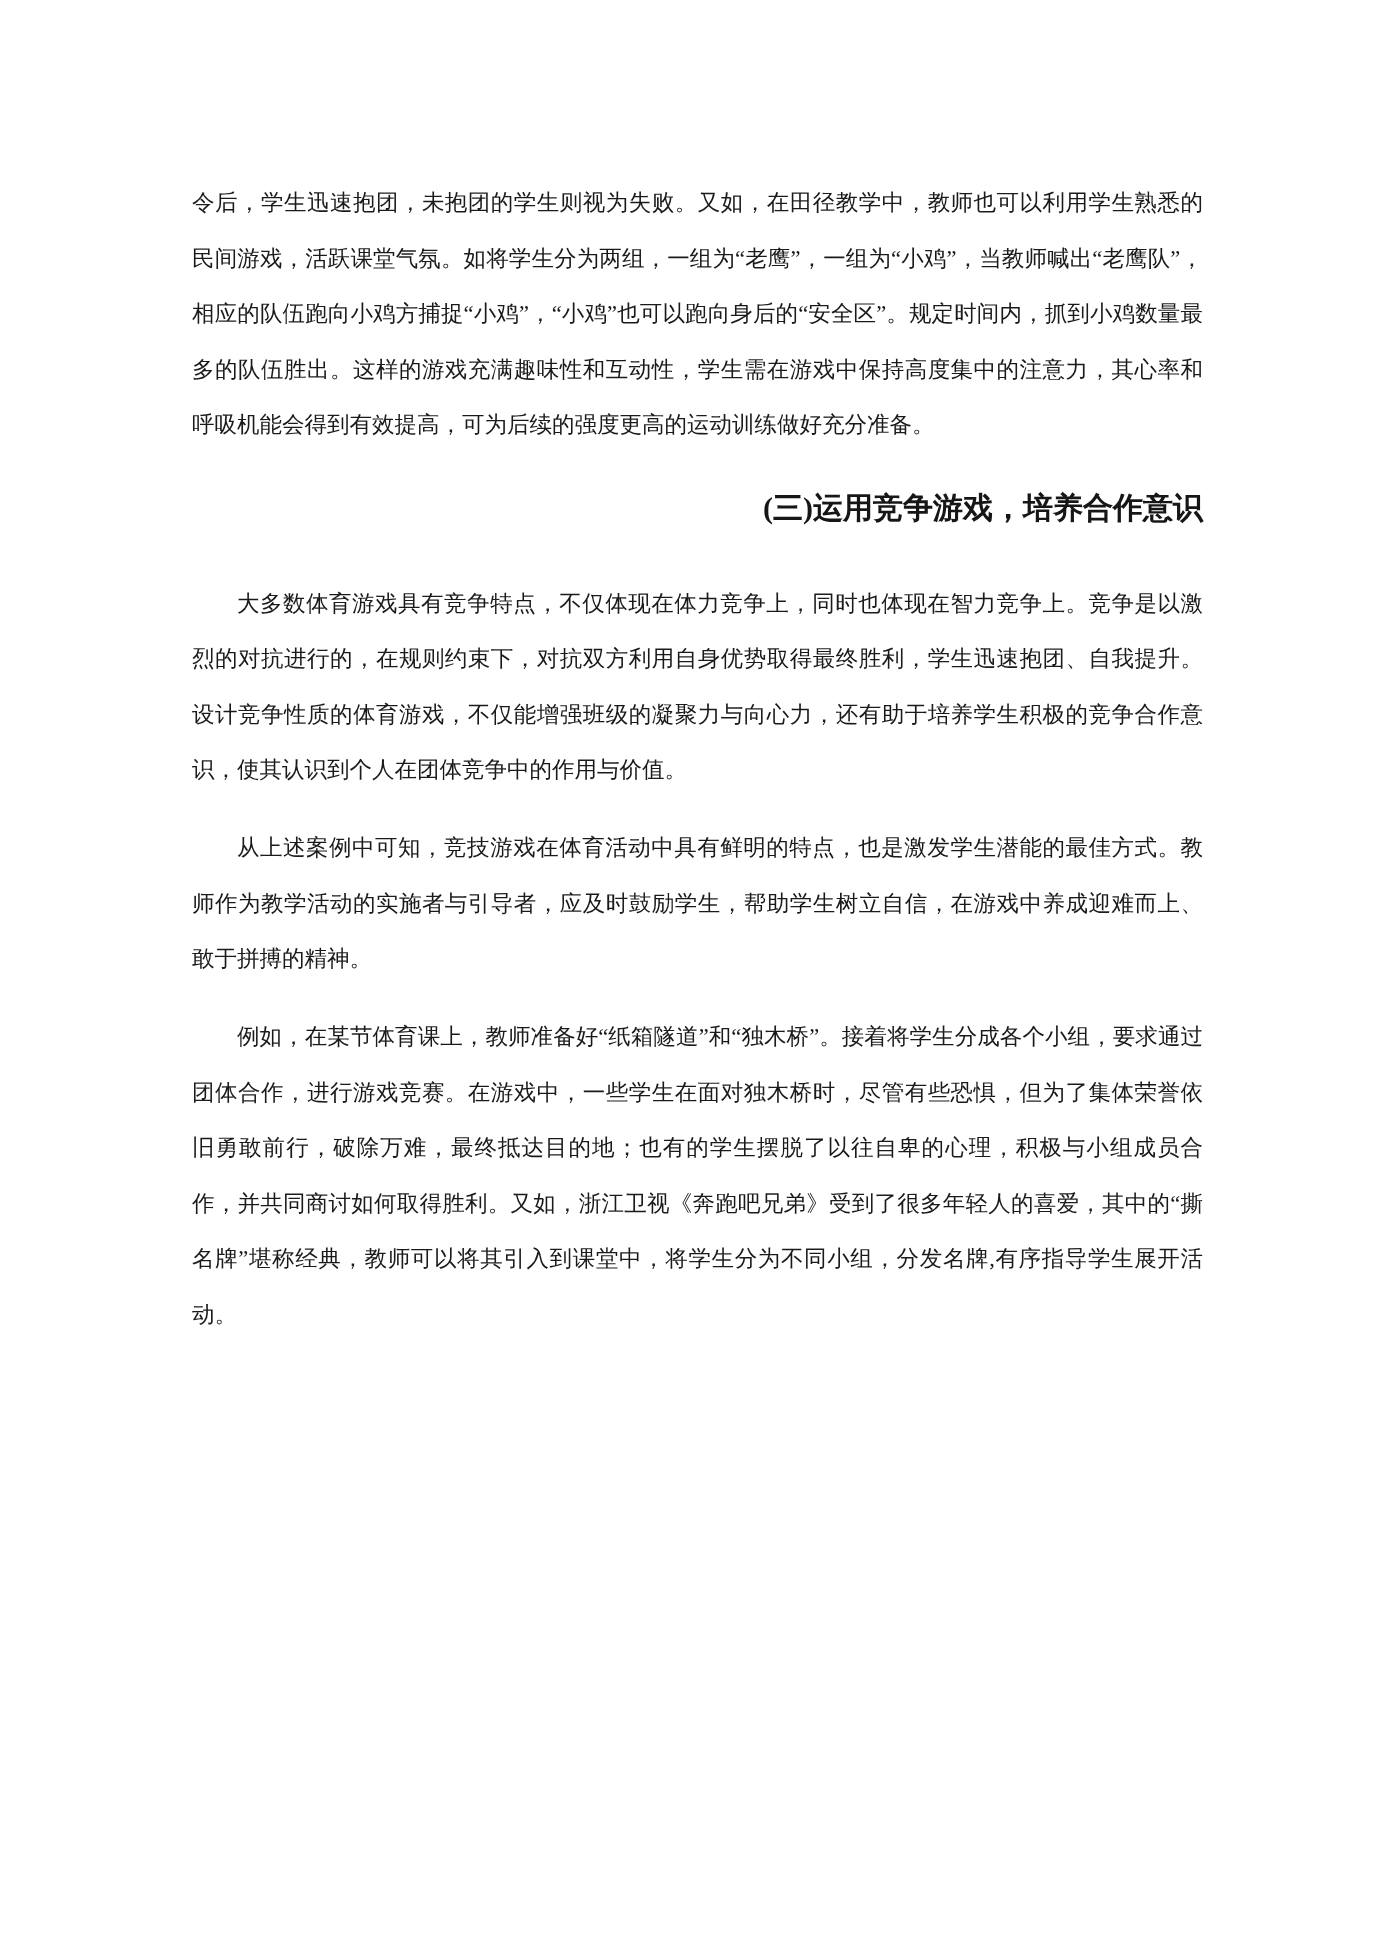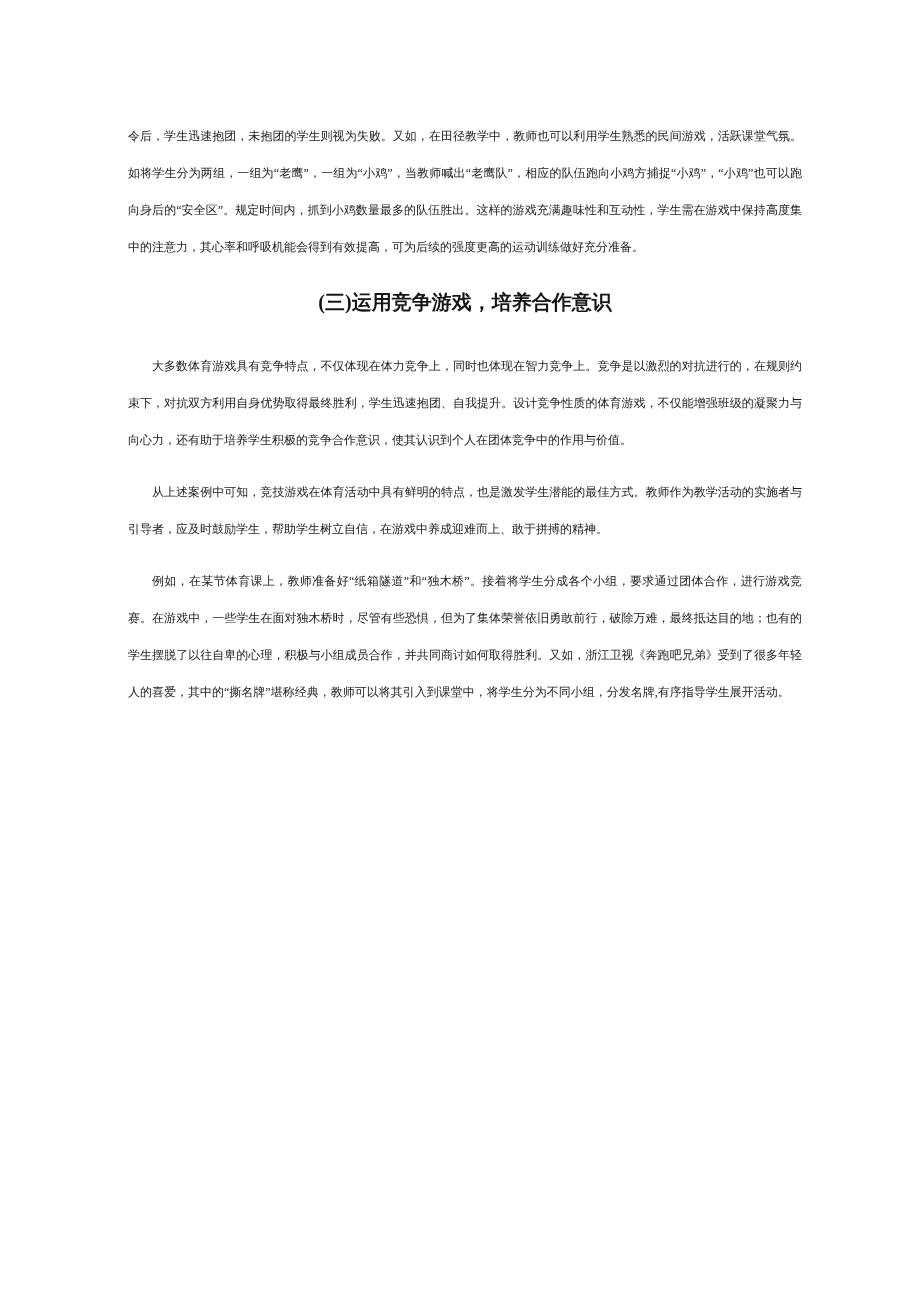--- a/index.html
+++ b/index.html
@@ -19,37 +19,37 @@
     width: 920px;
     height: 1301px;
     background: #ffffff;
     padding: 118px 118px 0 128px;
   }
   .text-block {
     width: 674px;
   }
   .body-para {
     margin: 0 0 15px 0;
-    font-size: 12px;
+    font-size: 15px;
     line-height: 37px;
     text-align: justify;
     letter-spacing: 0;
     word-break: break-all;
     color: #1a1a1a;
   }
   .body-para.indent {
     text-indent: 2em;
   }
   .heading {
     margin: 16px 0 26px 0;
     font-size: 20px;
     line-height: 40px;
     font-weight: bold;
     color: #161616;
-    text-align: center;
+    text-align: right;
   }
 </style>
 </head>
 <body>
 
 <main class="page">
   <article class="text-block">
 
     <p class="body-para">令后，学生迅速抱团，未抱团的学生则视为失败。又如，在田径教学中，教师也可以利用学生熟悉的民间游戏，活跃课堂气氛。如将学生分为两组，一组为“老鹰”，一组为“小鸡”，当教师喊出“老鹰队”，相应的队伍跑向小鸡方捕捉“小鸡”，“小鸡”也可以跑向身后的“安全区”。规定时间内，抓到小鸡数量最多的队伍胜出。这样的游戏充满趣味性和互动性，学生需在游戏中保持高度集中的注意力，其心率和呼吸机能会得到有效提高，可为后续的强度更高的运动训练做好充分准备。</p>
 

